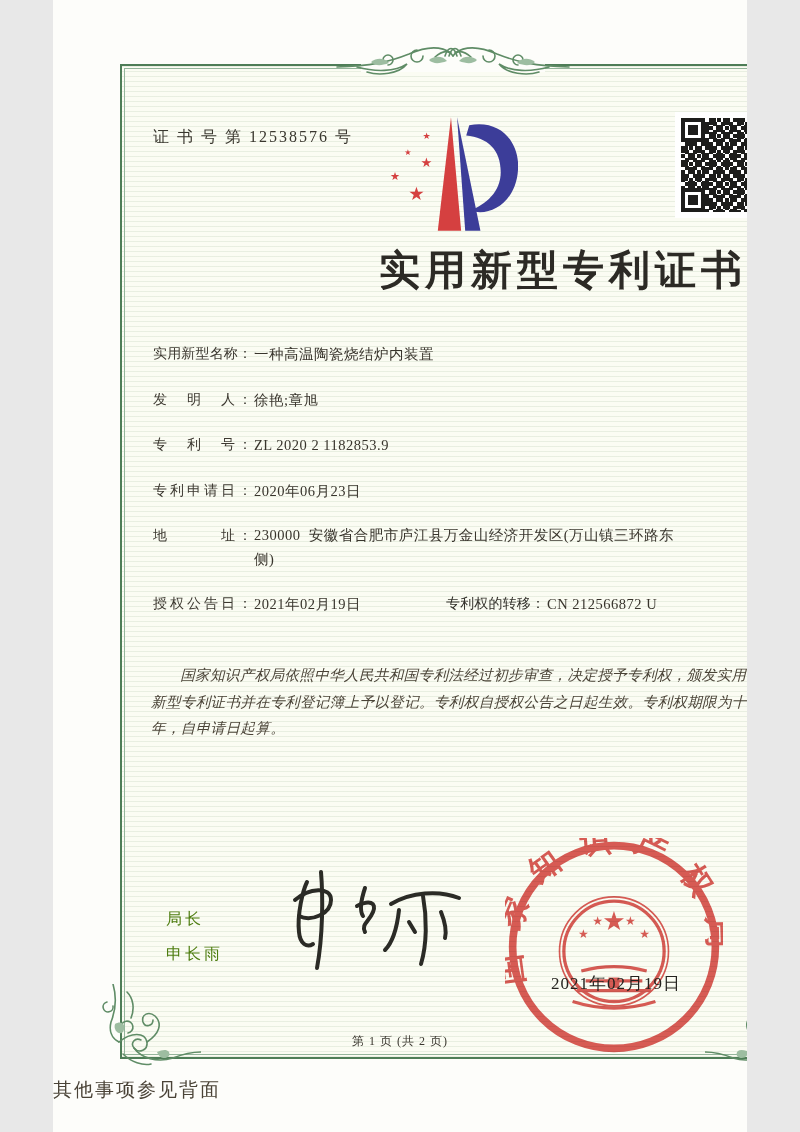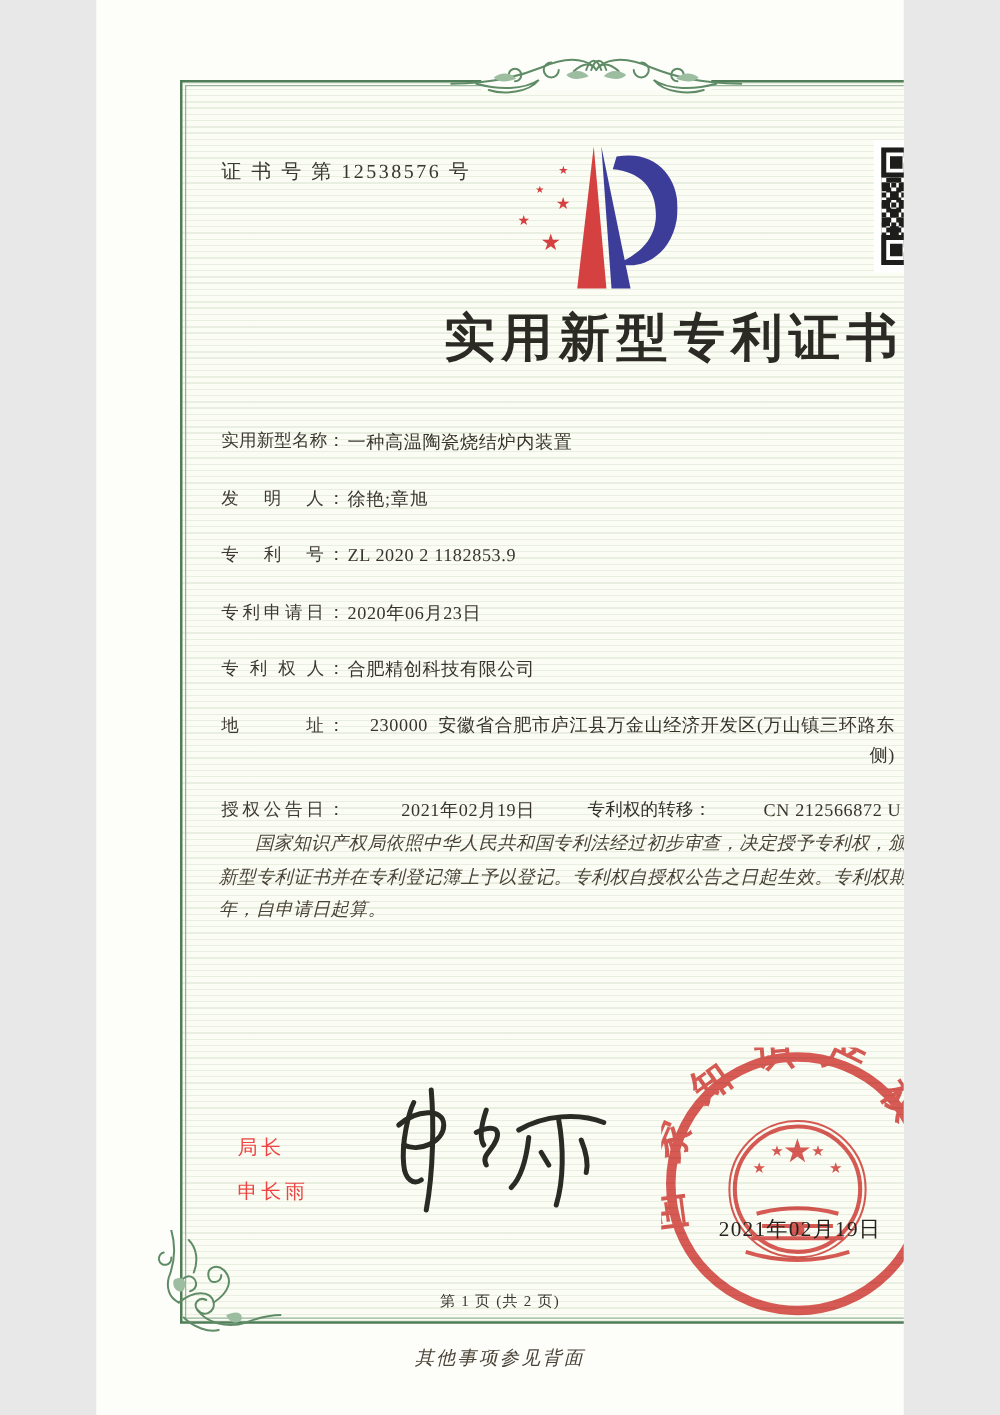--- a/index.html
+++ b/index.html
@@ -1,19 +1,19 @@
 <!DOCTYPE html>
 <html><head>
 <meta charset="utf-8">
 <style>
   html,body{margin:0;padding:0;background:#e8e8e8;}
   .sheet{
     position:relative;width:646px;height:1132px;margin:0 auto;
     background:#fdfdfa;overflow:hidden;
-    font-family:"Liberation Serif", serif;color:#32302a;
+    font-family:"Liberation Serif", serif;color:#32302a;padding-left:48px;
   }
   
   .frame{
     position:absolute;left:67px;top:64px;width:676px;height:995px;
     border:2.5px solid #4e7d57;box-sizing:border-box;
     background:
       repeating-linear-gradient(0deg, rgba(167,191,160,0.22) 0 1px, rgba(255,255,255,0) 1px 5px),
       #fbfcf3;
   }
   .frame .inner-line{
@@ -48,41 +48,41 @@
     position:absolute;left:0;right:0;top:243px;text-align:right;
     font-size:41px;font-weight:600;letter-spacing:5px;color:#2c2a25;
   }
 
   .fields{position:absolute;left:100px;top:341px;width:560px;}
   .row{display:flex;align-items:flex-start;margin-bottom:19.5px;font-size:14.5px;line-height:26px;}
   .row .lbl{
     flex:0 0 99px;width:99px;font-size:14px;color:#3d3931;
     text-align:justify;text-align-last:justify;white-space:pre;
   }
-  .row .val{margin-left:2px;color:#38342c;white-space:pre-wrap;letter-spacing:0.5px;text-align:right;}
+  .row .val{margin-left:2px;color:#38342c;white-space:pre-wrap;letter-spacing:0.5px;}
   .row.addr .val{max-width:438px;line-height:24px;}
   .row.grant .val{min-width:150px;}
   .row.grant .lbl2{flex:0 0 99px;margin-left:42px;font-size:14px;text-align:justify;text-align-last:justify;white-space:pre;}
 
   .paras{position:absolute;left:98px;top:663px;width:602px;font-size:14.6px;line-height:26.5px;
     color:#4a4337;font-style:italic;letter-spacing:0.3px;font-family:Liberation Mono, monospace;}
   .paras p{margin:0 0 7px 0;text-indent:2em;}
 
-  .signer{position:absolute;left:113px;top:901px;font-size:16px;letter-spacing:3px;color:#ef4444;line-height:35px;}
+  .signer{position:absolute;left:113px;top:901px;font-size:16px;letter-spacing:3px;color:#4d7c0f;line-height:35px;}
   .sig{position:absolute;left:220px;top:866px;}
 
   .seal{position:absolute;left:452px;top:838px;width:218px;height:218px;opacity:0.88;mix-blend-mode:multiply;}
   .seal-date{
     position:absolute;left:468px;top:972px;width:190px;text-align:center;
     font-size:17px;letter-spacing:1px;color:#24231f;z-index:5;
   }
 
   .page-ind{position:absolute;left:0;right:0;top:1033px;text-align:center;font-size:12px;letter-spacing:1px;color:#3a372f;}
-  .back-note{position:absolute;left:0;right:0;top:1077px;text-align:center;font-size:15px;
-    font-style:italic;letter-spacing:2px;color:#4a4337;}
+  .back-note{position:absolute;left:0;right:0;top:1077px;font-size:19px;
+    letter-spacing:2px;color:#4a4337;}
 </style>
 </head>
 <body>
 
 <div class="sheet">
 
   <div class="frame">
     <div class="inner-line"></div>
   </div>
 
@@ -169,24 +169,20 @@
       <span class="lbl">发　明　人：</span>
       <span class="val">徐艳;章旭</span>
     </div>
     <div class="row">
       <span class="lbl">专　利　号：</span>
       <span class="val">ZL 2020 2 1182853.9</span>
     </div>
     <div class="row">
       <span class="lbl">专利申请日：</span>
       <span class="val">2020年06月23日</span>
-    </div>
-    <div class="row">
-      <span class="lbl">专 利 权 人：</span>
-      <span class="val">合肥精创科技有限公司</span>
     </div>
     <div class="row addr">
       <span class="lbl">地　　　址：</span>
       <span class="val">230000  安徽省合肥市庐江县万金山经济开发区(万山镇三环路东侧)</span>
     </div>
     <div class="row grant">
       <span class="lbl">授权公告日：</span>
       <span class="val">2021年02月19日</span>
       <span class="lbl2">专利权的转移：</span>
       <span class="val">CN 212566872 U</span>

